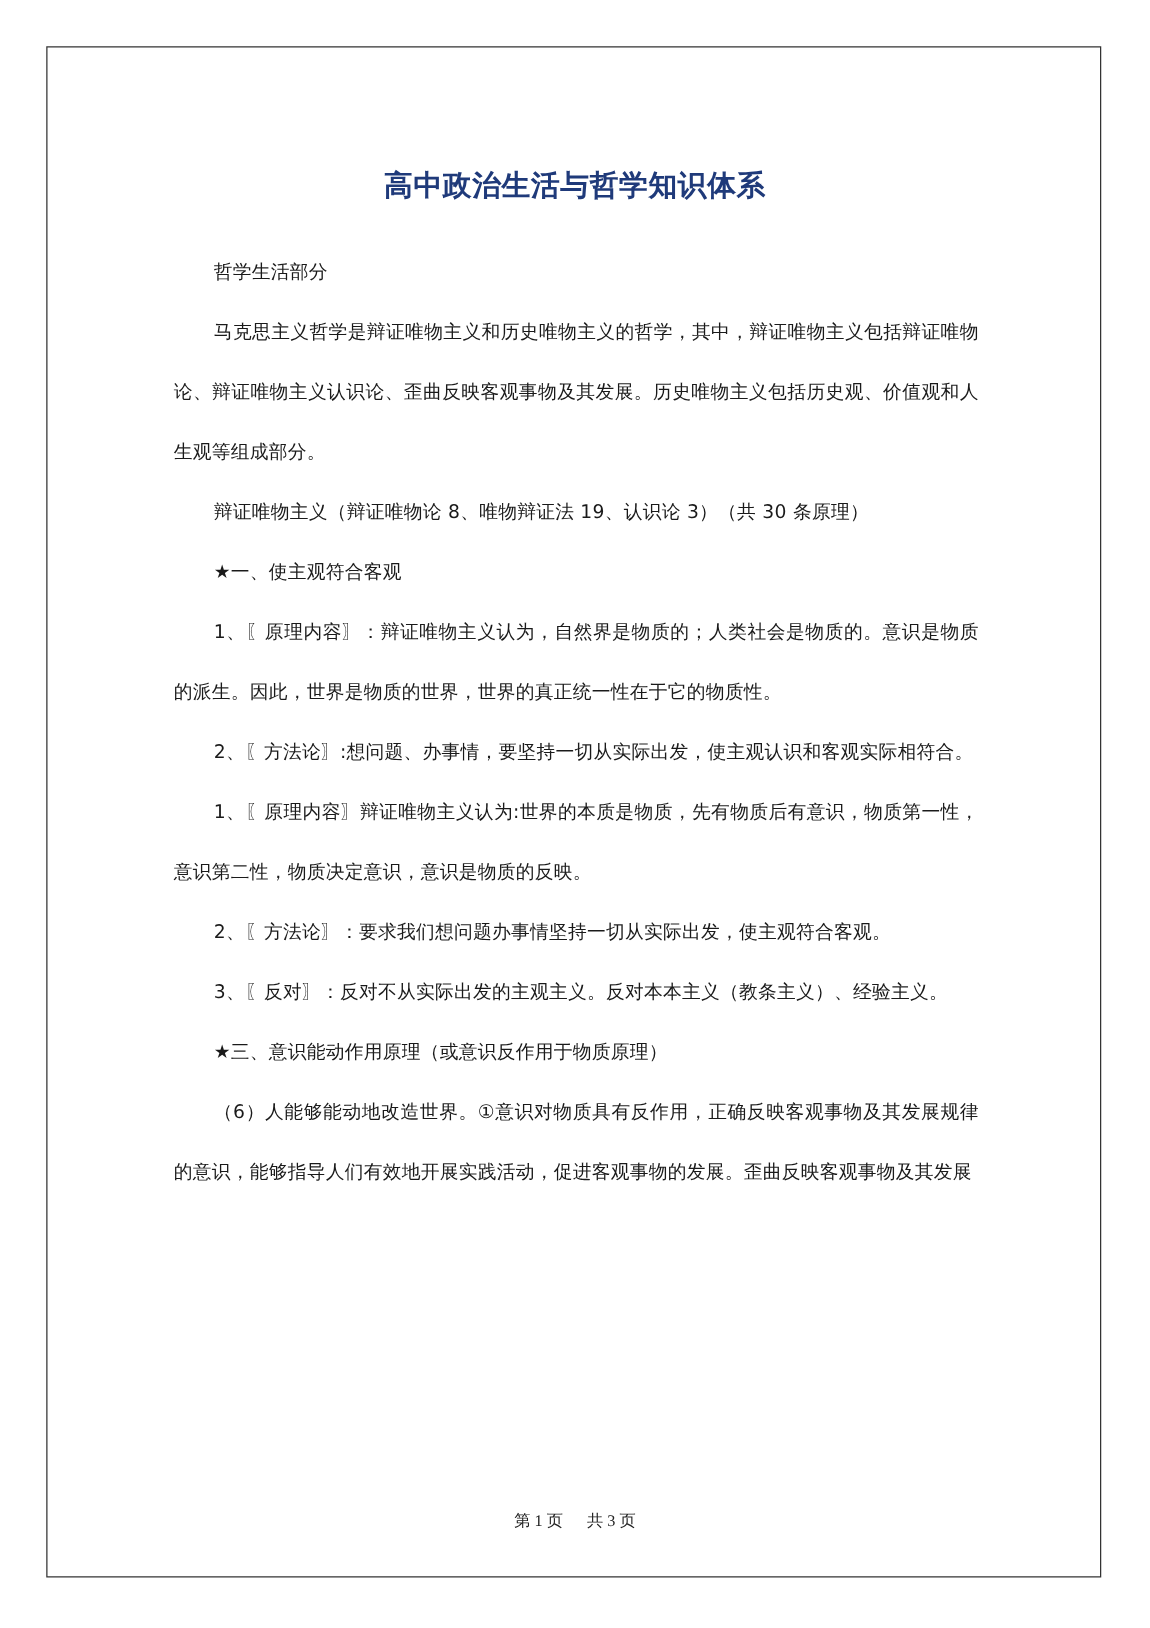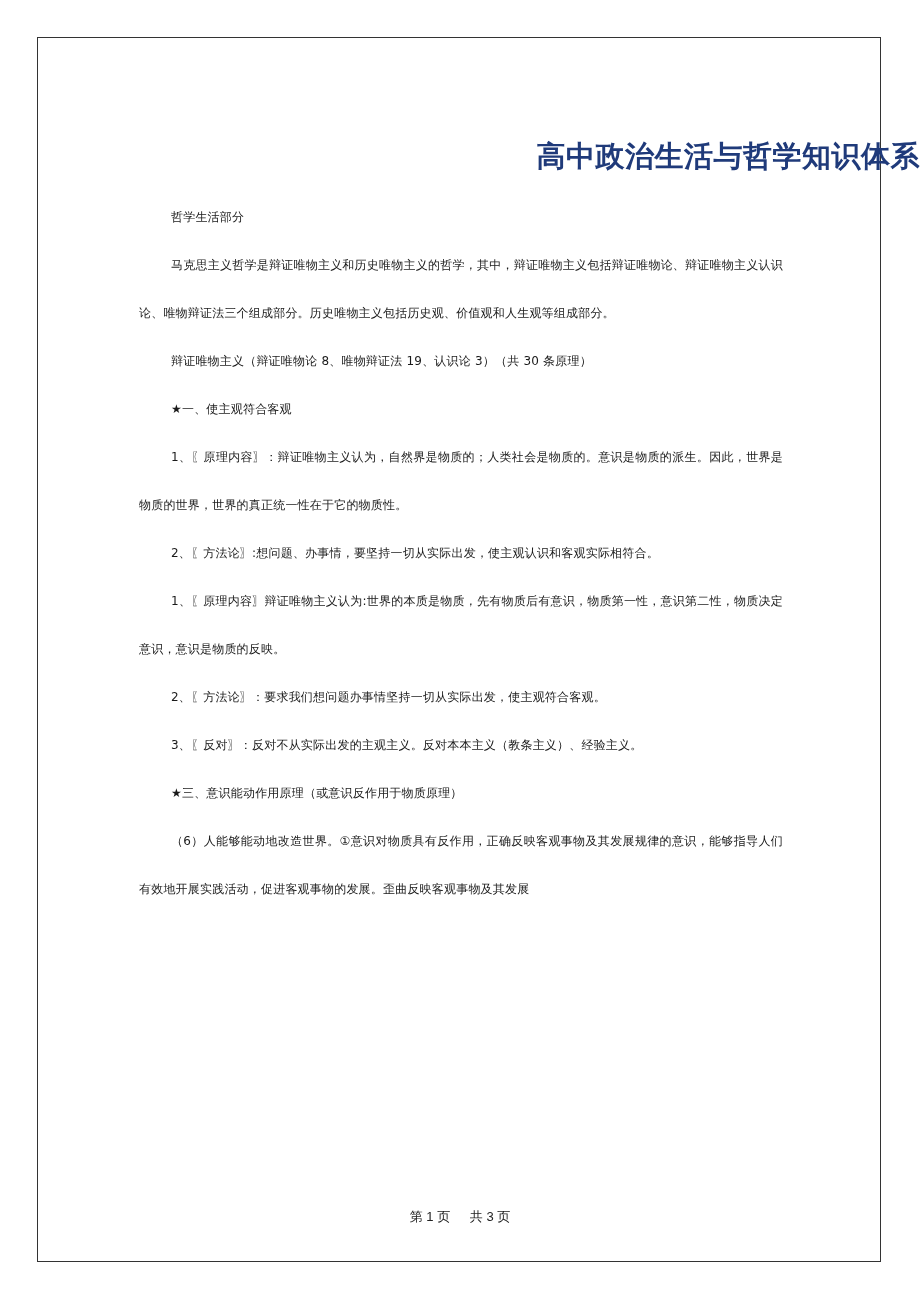--- a/index.html
+++ b/index.html
@@ -1,39 +1,39 @@
 <!DOCTYPE html>
 <html><head>
 <meta charset="utf-8">
 <style>
   html, body { margin: 0; padding: 0; background: #ffffff; }
   body { width: 920px; height: 1302px; position: relative; overflow: hidden;
          font-family: "DejaVu Sans", "Liberation Sans", sans-serif; color: #1a1a1a; }
   .page-frame { position: absolute; left: 37px; top: 37px; width: 844px; height: 1225px;
                 border: 1.5px solid #333333; box-sizing: border-box; }
-  .title { position: absolute; left: 0; width: 920px; top: 118px; text-align: right;
-           font-size: 29px; font-weight: bold; color: #1f3a7a; letter-spacing: 0.5px; }
+  .title { position: absolute; left: 0; width: 920px; top: 118px; text-align: center;
+           font-size: 23px; font-weight: bold; color: #1f3a7a; letter-spacing: 0.5px; }
   .content { position: absolute; left: 139px; top: 193px; width: 644px; }
-  .para { font-size: 12px; line-height: 48px; margin: 0; text-align: justify;
+  .para { font-size: 15px; line-height: 48px; margin: 0; text-align: justify;
           text-align-last: left; word-break: break-all; letter-spacing: 0.2px; }
   .indent { text-indent: 32px; }
   .footer { position: absolute; left: 0; width: 920px; top: 1208px; text-align: center;
-            font-family: Liberation Sans, sans-serif; font-size: 13px; color: #222; }
+            font-family: Liberation Serif, serif; font-size: 13px; color: #222; }
   .footer span { margin: 0 8px; }
 </style>
 </head>
 <body>
 
 <div class="page-frame"></div>
 
 <h1 class="title">高中政治生活与哲学知识体系</h1>
 
 <div class="content">
   <p class="para indent">哲学生活部分</p>
-  <p class="para indent">马克思主义哲学是辩证唯物主义和历史唯物主义的哲学，其中，辩证唯物主义包括辩证唯物论、辩证唯物主义认识论、唯物辩证法三个组成部分。历史唯物主义包括历史观、价值观和人生观等组成部分。</p>
+  <p class="para indent">马克思主义哲学是辩证唯物主义和历史唯物主义的哲学，其中，辩证唯物主义包括辩证唯物论、辩证唯物主义认识论、歪曲反映客观事物及其发展。历史唯物主义包括历史观、价值观和人生观等组成部分。</p>
   <p class="para indent">辩证唯物主义（辩证唯物论 8、唯物辩证法 19、认识论 3）（共 30 条原理）</p>
   <p class="para indent">★一、使主观符合客观</p>
   <p class="para indent">1、〖原理内容〗：辩证唯物主义认为，自然界是物质的；人类社会是物质的。意识是物质的派生。因此，世界是物质的世界，世界的真正统一性在于它的物质性。</p>
   <p class="para indent">2、〖方法论〗:想问题、办事情，要坚持一切从实际出发，使主观认识和客观实际相符合。</p>
   <p class="para indent">1、〖原理内容〗辩证唯物主义认为:世界的本质是物质，先有物质后有意识，物质第一性，意识第二性，物质决定意识，意识是物质的反映。</p>
   <p class="para indent">2、〖方法论〗：要求我们想问题办事情坚持一切从实际出发，使主观符合客观。</p>
   <p class="para indent">3、〖反对〗：反对不从实际出发的主观主义。反对本本主义（教条主义）、经验主义。</p>
   <p class="para indent">★三、意识能动作用原理（或意识反作用于物质原理）</p>
   <p class="para indent">（6）人能够能动地改造世界。①意识对物质具有反作用，正确反映客观事物及其发展规律的意识，能够指导人们有效地开展实践活动，促进客观事物的发展。歪曲反映客观事物及其发展</p>
 </div>

